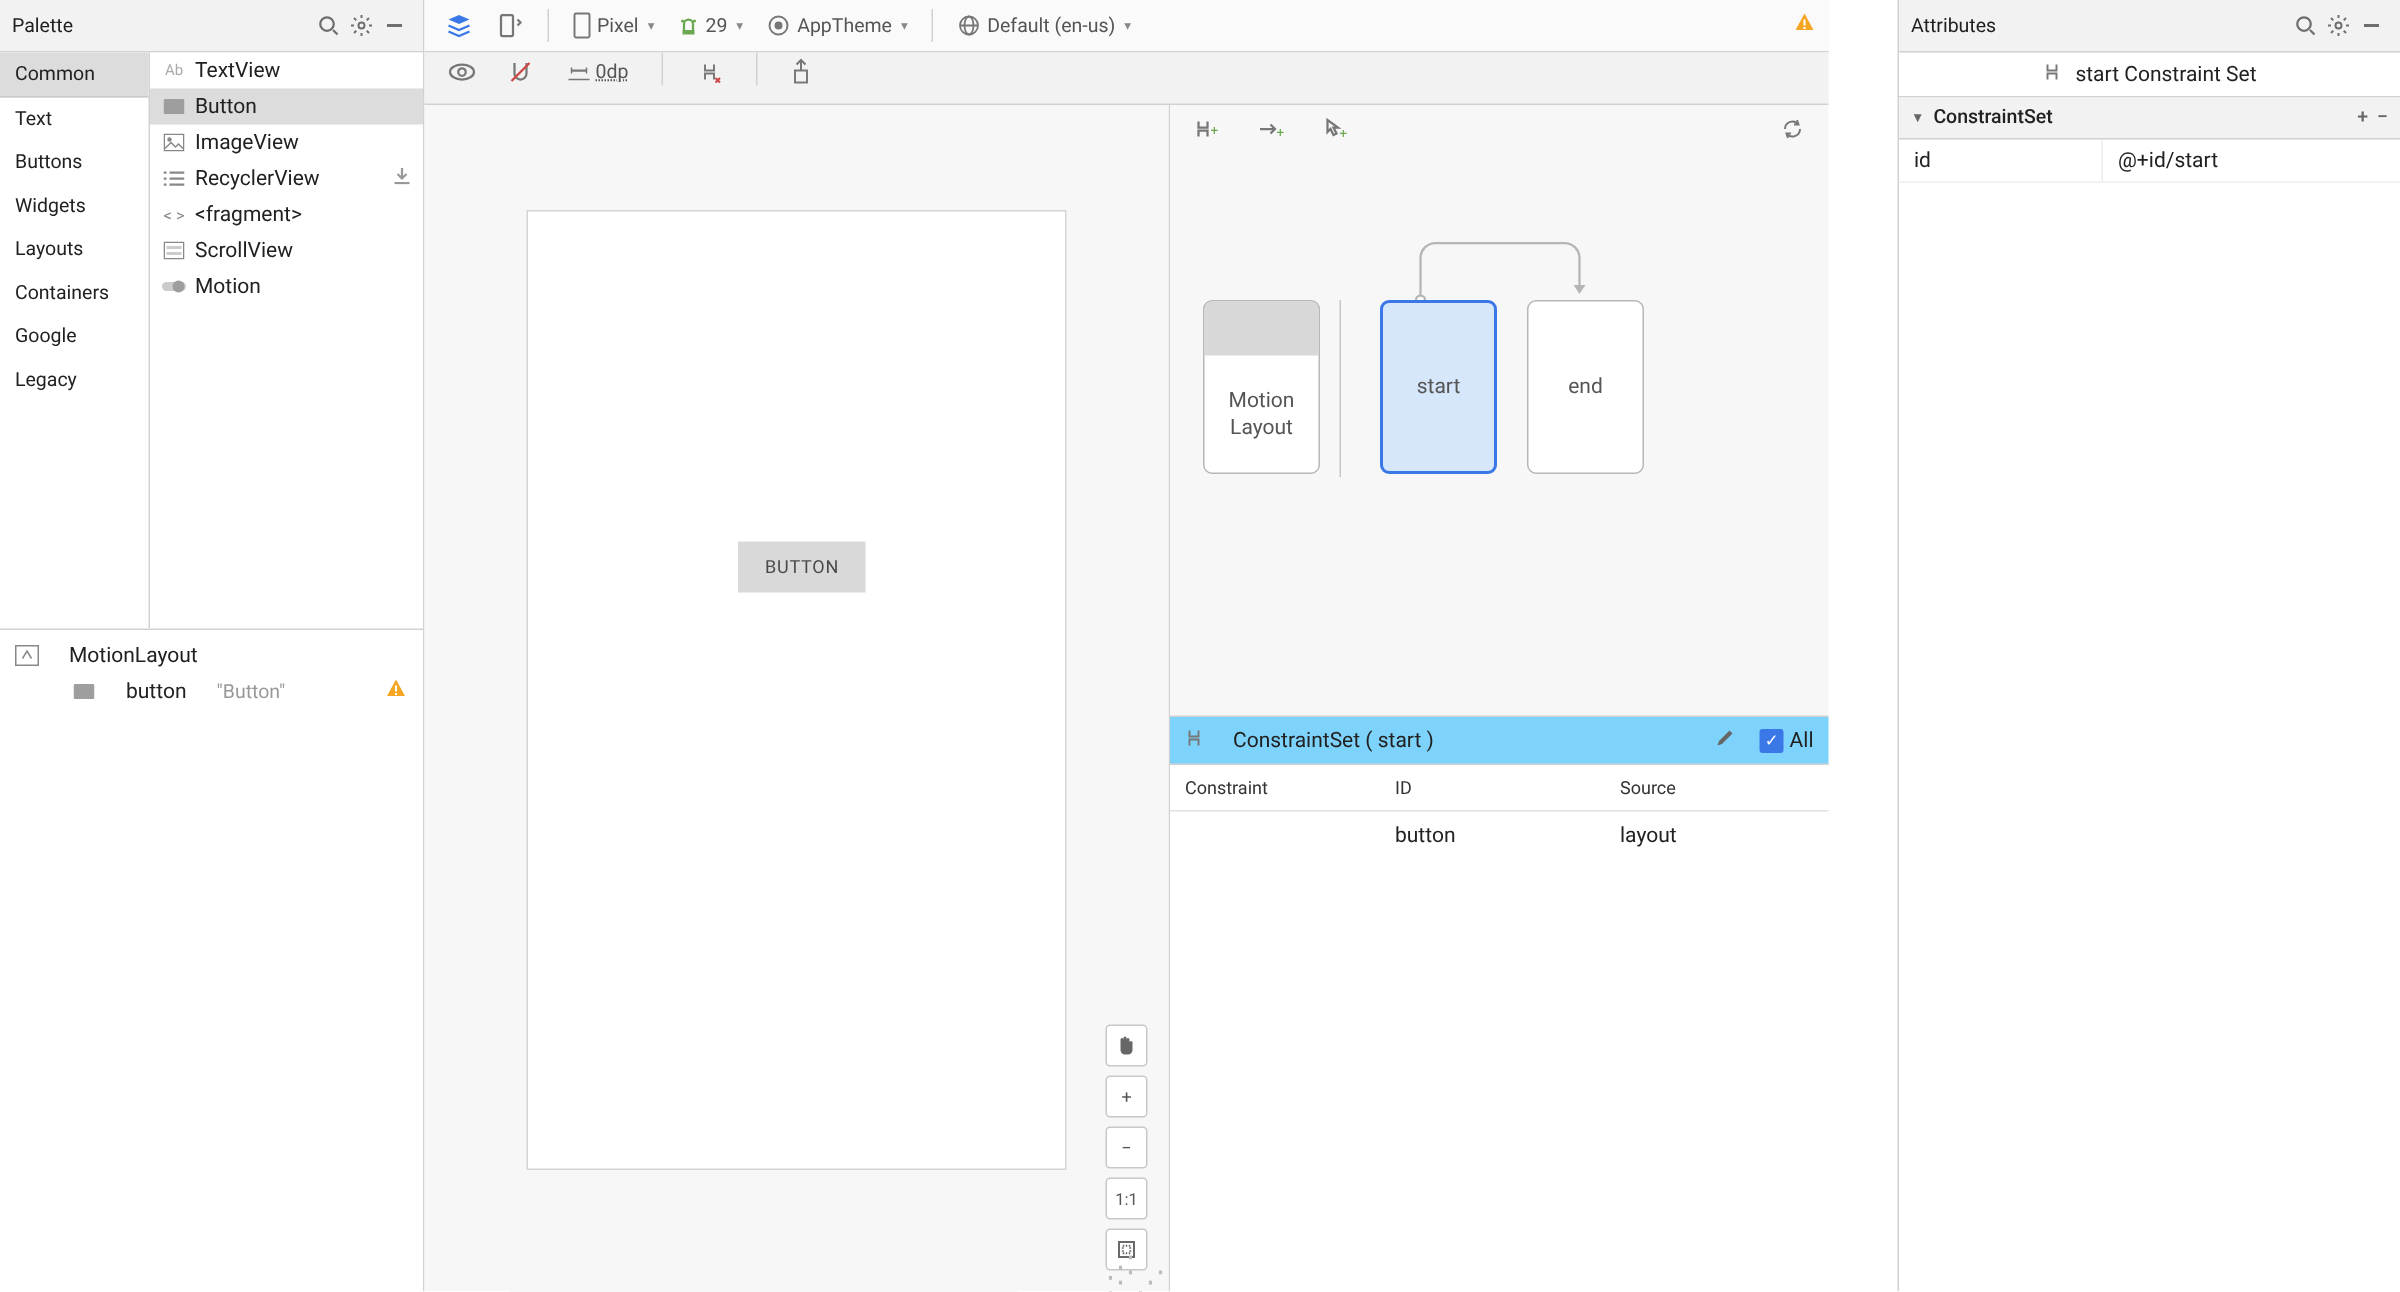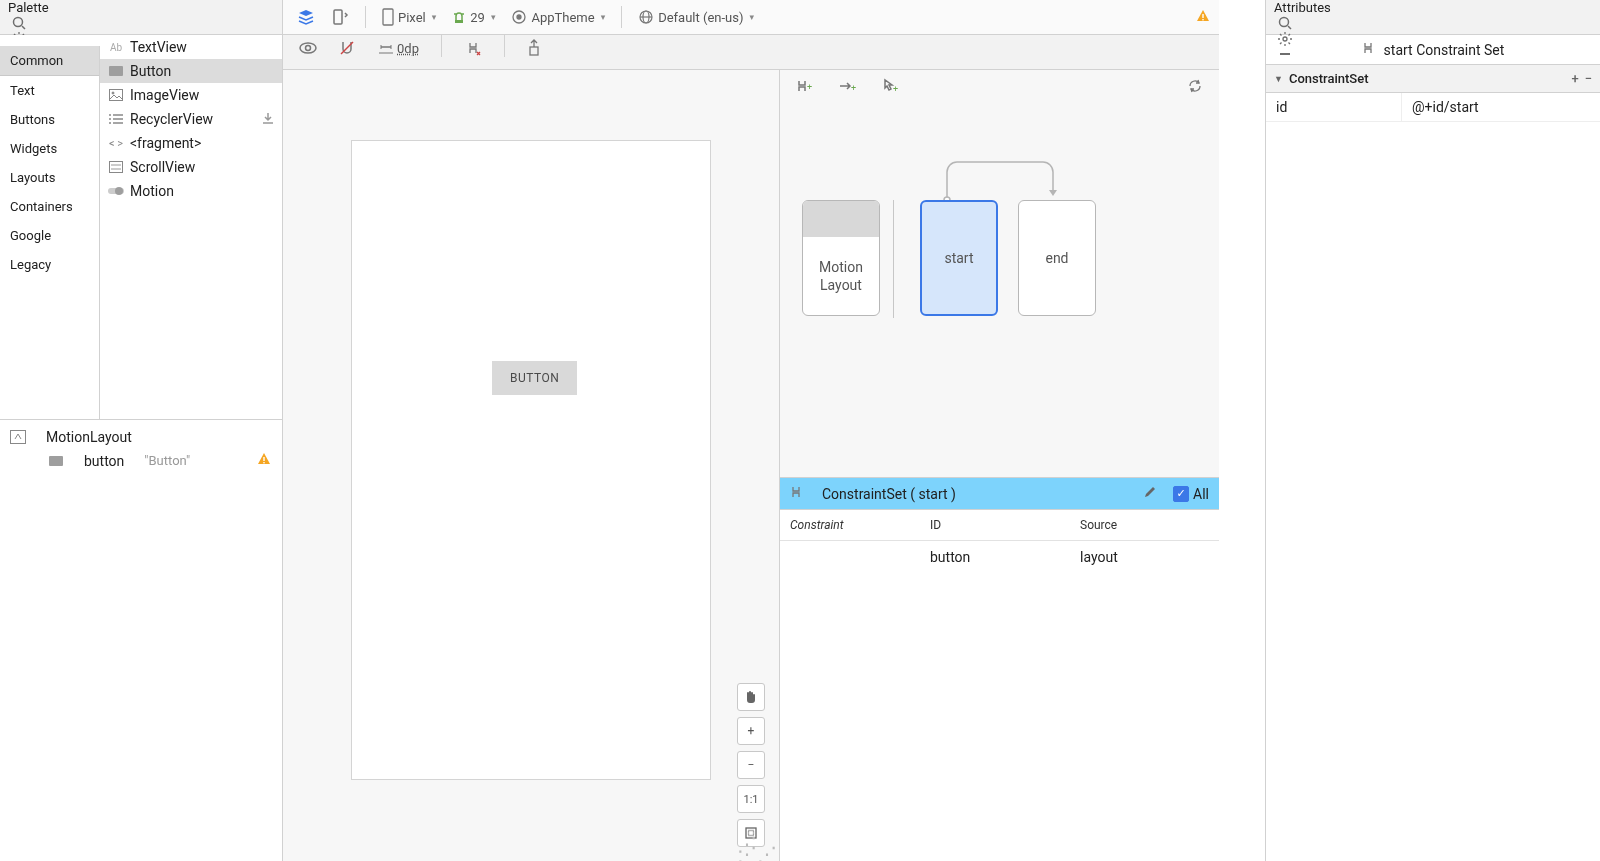--- a/index.html
+++ b/index.html
@@ -1,25 +1,25 @@
 <!DOCTYPE html>
 <html><head>
 <meta charset="utf-8">
 <style>
 * { box-sizing: border-box; margin: 0; padding: 0; }
 body { font-family: -apple-system, "Segoe UI", Roboto, sans-serif; font-size: 13px; color: #212121; background: #fff; width: 1600px; height: 861px; overflow: hidden; display: flex; }
 
 
 .left-col { width: 283px; display: flex; flex-direction: column; border-right: 1px solid #d1d1d1; }
-.panel-header { height: 35px; background: #f2f2f2; border-bottom: 1px solid #d1d1d1; display: flex; align-items: flex-start; padding: 0 8px; font-size: 13px; flex-direction: column; }
+.panel-header { height: 35px; background: #f2f2f2; border-bottom: 1px solid #d1d1d1; display: flex; align-items: center; padding: 0 8px; font-size: 13px; }
 .panel-header .title { flex: 1; }
 .panel-header .icon-btn { width: 22px; height: 22px; display: flex; align-items: center; justify-content: center; color: #6e6e6e; cursor: pointer; }
 
 .palette-body { flex: 0 0 auto; display: flex; height: 385px; border-bottom: 1px solid #d1d1d1; background: #fff; }
-.palette-cats { width: 100px; border-right: 1px solid #d1d1d1; margin-top: 11px; }
+.palette-cats { width: 100px; border-right: 1px solid #d1d1d1; }
 .palette-cat { padding: 7px 10px; cursor: pointer; font-size: 13px; }
 .palette-cat.selected { background: #dcdcdc; border-bottom: 1px solid #c9c9c9; }
 .palette-items { flex: 1; }
 .palette-item { display: flex; align-items: center; padding: 4px 8px; cursor: pointer; font-size: 14px; gap: 6px; position: relative; }
 .palette-item.selected { background: #dcdcdc; }
 .palette-item .pi-icon { width: 16px; height: 16px; display: flex; align-items: center; justify-content: center; color: #888; }
 .palette-item .dl { position: absolute; right: 8px; color: #999; }
 
 .comp-tree-body { flex: 1; background: #fff; padding: 6px 4px; }
 .tree-row { display: flex; align-items: center; padding: 3px 6px; gap: 20px; font-size: 14px; }
@@ -55,21 +55,21 @@
 .cs-box.selected { border: 2px solid #3b78e7; background: #d6e6fb; }
 .v-sep { position: absolute; left: 113px; top: 98px; width: 1px; height: 118px; background: #c7c7c7; }
 
 .constraint-section { flex: 1; display: flex; flex-direction: column; }
 .cs-header { height: 32px; background: #7dd3fc; border-bottom: 1px solid #d1d1d1; display: flex; align-items: center; padding: 0 10px; gap: 16px; font-size: 14px; }
 .cs-header .title { flex: 1; }
 .cs-table-head { display: flex; border-bottom: 1px solid #e2e2e2; font-size: 12px; color: #333; }
 .cs-table-head > div { padding: 8px 10px; }
 .cs-table-row { display: flex; font-size: 14px; }
 .cs-table-row > div { padding: 8px 10px; }
-.col-constraint { width: 140px; font-style: italic; }
+.col-constraint { width: 140px; }
 .col-id { width: 150px; }
 .col-source { flex: 1; }
 
 
 .right-col { width: 335px; border-left: 1px solid #d1d1d1; display: flex; flex-direction: column; margin-left: 46px; }
 .attr-sub { height: 30px; border-bottom: 1px solid #d1d1d1; display: flex; align-items: center; justify-content: center; gap: 6px; font-size: 14px; }
 .attr-section-hdr { height: 28px; background: #f2f2f2; border-bottom: 1px solid #d1d1d1; display: flex; align-items: center; padding: 0 8px; gap: 6px; font-weight: 500; font-size: 13px; }
 .attr-section-hdr .sp { flex: 1; }
 .attr-row { display: flex; border-bottom: 1px solid #eee; font-size: 14px; }
 .attr-row .k { width: 135px; padding: 6px 10px; }

